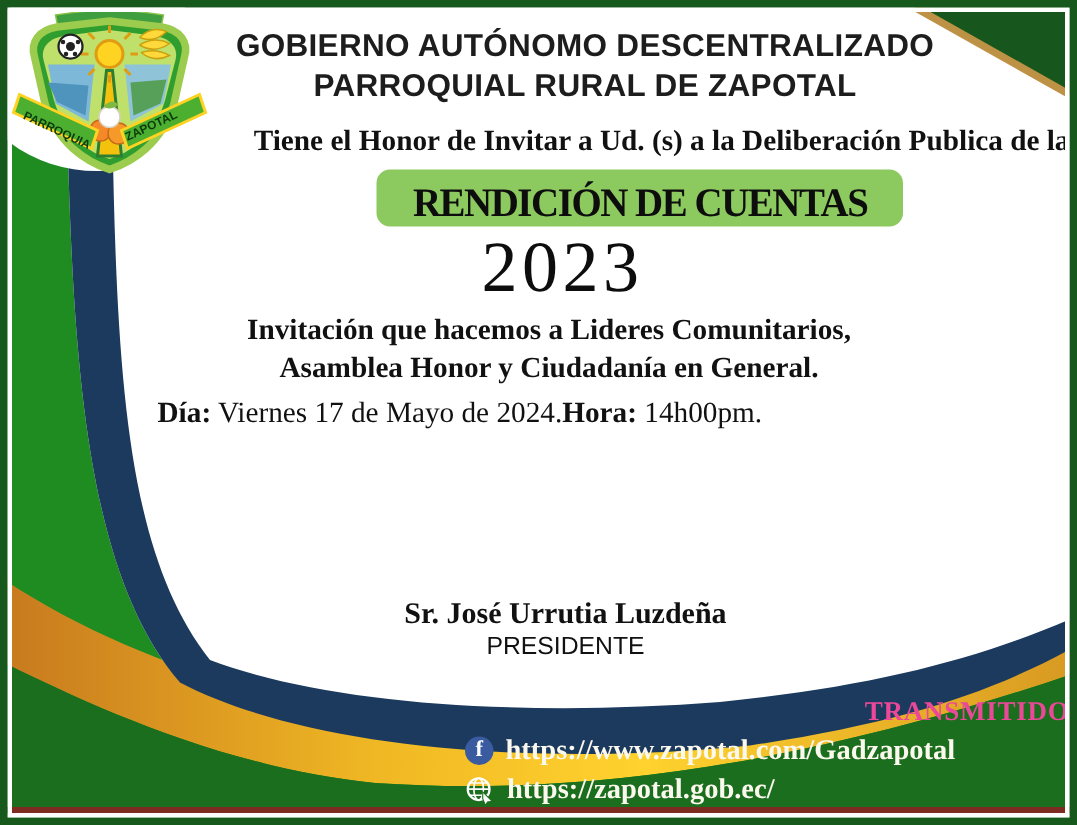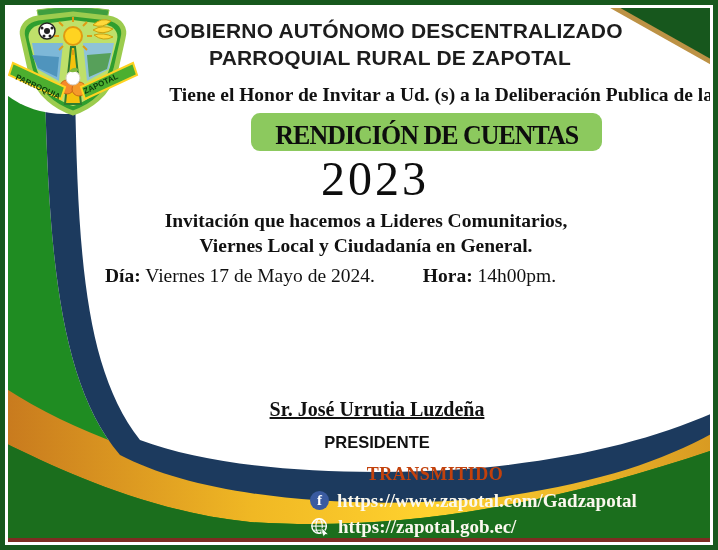--- a/index.html
+++ b/index.html
@@ -53,34 +53,34 @@
   .invitation{
     left:14px;right:0;top:203px;text-align:center;z-index:3;
     font-weight:bold;font-size:19.5px;line-height:25px;color:#111;
   }
   
   .details{
     left:100px;top:258px;z-index:3;
     font-size:19.5px;line-height:26px;color:#111;
   }
   .details b{font-weight:bold;}
-  .hora-gap{margin-left:48px;}
+  .hora-gap{}
   
   .signature{
     left:36px;right:0;top:393px;text-align:center;z-index:3;color:#111;
   }
-  .signature .name{font-weight:bold;font-size:20px;text-decoration:underline;}
+  .signature .name{font-weight:bold;font-size:20px;}
   .signature .role{
     font-family:"Liberation Sans", sans-serif;
-    font-weight:bold;font-size:16.5px;margin-top:12px;letter-spacing:0;
+    font-weight:normal;font-size:16.5px;margin-top:1px;letter-spacing:0;
   }
   
   .transmitted{
-    left:152px;right:0;top:459px;text-align:center;z-index:4;
-    font-weight:bold;font-size:18px;color:#c2410c;letter-spacing:.5px;
+    left:152px;right:0;top:459px;text-align:right;z-index:4;
+    font-weight:bold;font-size:18px;color:#ec4899;letter-spacing:.5px;
   }
   .links{
     left:305px;top:483px;z-index:4;display:flex;flex-direction:column;gap:1px;
   }
   .link-row{display:flex;align-items:center;gap:8px;height:25px;}
   .link-row .url{
     font-weight:bold;font-size:19px;color:#fbf8ee;white-space:nowrap;
   }
   .fb-badge{
     width:19px;height:19px;border-radius:50%;background:#3a5ba0;
@@ -193,21 +193,21 @@
   <div class="layer intro-line">Tiene el Honor de Invitar a Ud. (s) a la  Deliberación Publica de la</div>
 
   <div class="layer banner-box">
     <span class="t">RENDICIÓN DE CUENTAS</span>
   </div>
 
   <div class="layer year">2023</div>
 
   <div class="layer invitation">
     <div>Invitación que hacemos a Lideres Comunitarios,</div>
-    <div>Viernes Local y Ciudadanía en General.</div>
+    <div>Asamblea Honor y Ciudadanía en General.</div>
   </div>
 
   <div class="layer details">
     <div>
       <b>Día:</b><span> Viernes 17 de Mayo de 2024.</span><b class="hora-gap">Hora:</b><span> 14h00pm.</span>
     </div>
   </div>
 
   <div class="layer signature">
     <div class="name">Sr. José Urrutia Luzdeña</div>

